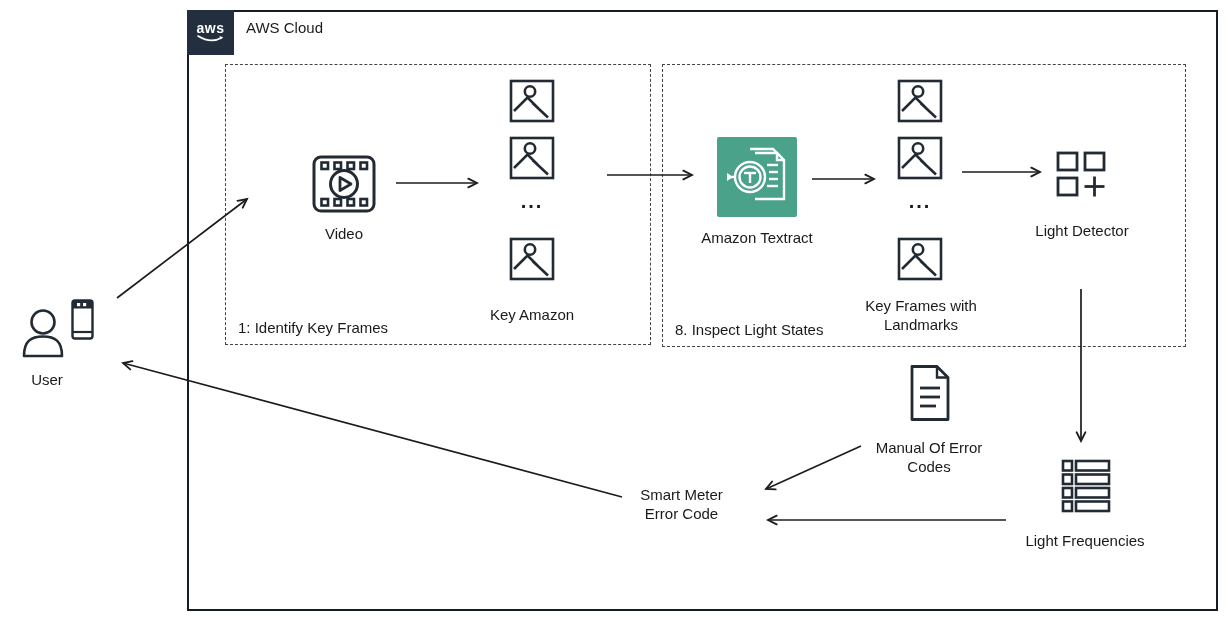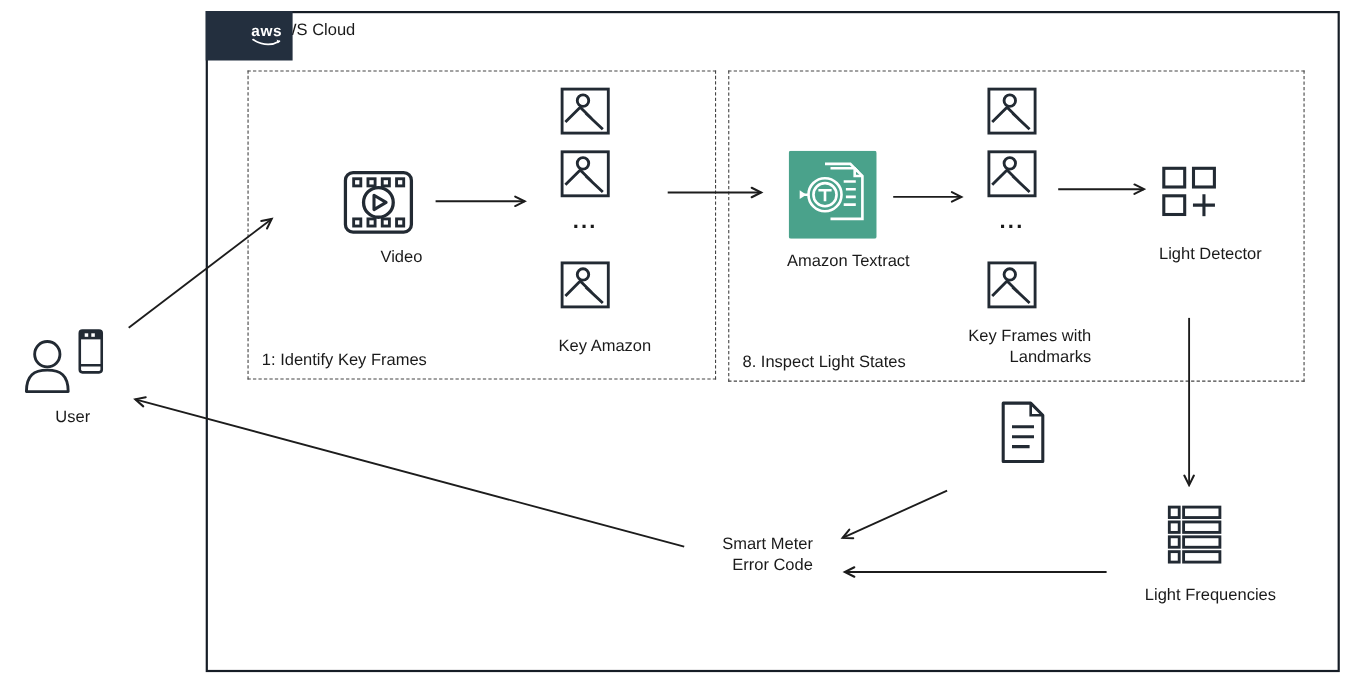--- a/index.html
+++ b/index.html
@@ -1,28 +1,28 @@
 <!DOCTYPE html>
 <html><head>
 <meta charset="utf-8">
 <style>
   html,body{margin:0;padding:0;background:#fff;}
   .canvas{position:relative;width:1232px;height:630px;background:#ffffff;overflow:hidden;
           font-family:"Liberation Sans", sans-serif;color:#1a1a1a;}
   .aws-cloud{position:absolute;left:187px;top:10px;width:1031px;height:601px;border:2px solid #161d26;box-sizing:border-box;}
   .aws-logo{position:absolute;left:187px;top:10px;width:47px;height:45px;background:#232f3e;
-            display:flex;flex-direction:column;align-items:center;justify-content:center;z-index:2;padding-left:32px;}
+            display:flex;flex-direction:column;align-items:center;justify-content:center;z-index:2;}
   .aws-logo-text{color:#ffffff;font-size:14px;font-weight:700;line-height:12px;letter-spacing:.5px;}
   .aws-title{position:absolute;left:246px;top:19px;font-size:15px;}
   .dashed{position:absolute;border:1.5px dashed #444;box-sizing:border-box;}
   .box1{left:225px;top:64px;width:426px;height:281px;}
   .box2{left:662px;top:64px;width:524px;height:283px;}
   .box3{left:533px;top:355px;width:653px;height:212px;}
   .box-label{position:absolute;left:12px;bottom:8px;font-size:15px;white-space:nowrap;}
-  .icon-label{position:absolute;font-size:15px;text-align:right;line-height:1.28;}
+  .icon-label{position:absolute;font-size:15px;text-align:center;line-height:1.28;}
   .ellipsis{position:absolute;font-size:20px;font-weight:700;letter-spacing:2px;text-align:center;color:#1a1a1a;}
   .arrows{position:absolute;left:0;top:0;width:1232px;height:630px;pointer-events:none;z-index:3;}
   svg.icon{position:absolute;}
   .ic-stroke{stroke:#222a33;fill:none;}
 </style>
 </head>
 <body>
 
 <div class="canvas">
 
@@ -161,20 +161,21 @@
   <div class="icon-label" style="left:1017px;top:221px;width:130px;">Light Detector</div>
 
 
   <svg class="icon" style="left:909px;top:364px;" width="42" height="58" viewBox="0 0 42 58">
     <path d="M3 2.5 H28 L39 13.5 V55.5 H3 Z" class="ic-stroke" stroke-width="2.8" stroke-linejoin="round"></path>
     <path d="M28 2.5 V13.5 H39" class="ic-stroke" stroke-width="2.4"></path>
     <line x1="11" y1="24" x2="31" y2="24" class="ic-stroke" stroke-width="2.8"></line>
     <line x1="11" y1="33" x2="31" y2="33" class="ic-stroke" stroke-width="2.8"></line>
     <line x1="11" y1="42" x2="27" y2="42" class="ic-stroke" stroke-width="2.8"></line>
   </svg>
+  <div class="icon-label" style="left:858px;top:438px;width:142px;">Manual Of Error Codes</div>
 
   <div class="icon-label" style="left:624px;top:485px;width:115px;">Smart Meter Error Code</div>
 
   <svg class="icon" style="left:1061px;top:459px;" width="50" height="54" viewBox="0 0 50 54">
     <g class="ic-stroke" stroke-width="2.6">
       <rect x="2" y="2" width="9" height="9.5"></rect>
         <rect x="15" y="2" width="33" height="9.5"></rect>
       <rect x="2" y="15.5" width="9" height="9.5"></rect>
         <rect x="15" y="15.5" width="33" height="9.5"></rect>
       <rect x="2" y="29" width="9" height="9.5"></rect>

